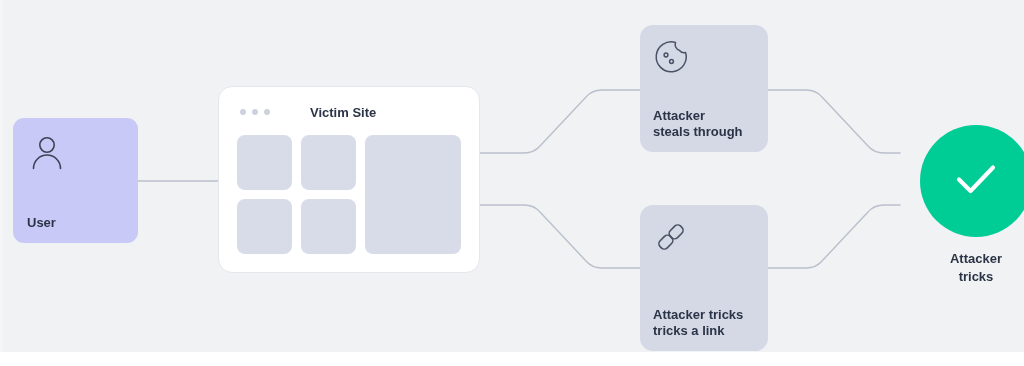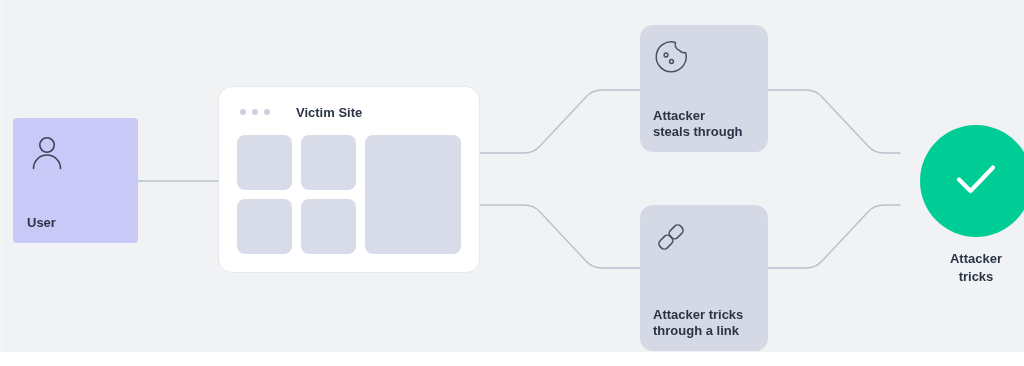--- a/index.html
+++ b/index.html
@@ -28,21 +28,21 @@
     position: absolute; left: 0; top: 0;
     width: 1024px; height: 366px;
     pointer-events: none;
   }
 
   
   #user-node {
     position: absolute; left: 13px; top: 118px;
     width: 125px; height: 125px;
     background: #c8c9f7;
-    border-radius: 4px;
+    border-radius: 11px;
     padding: 16px 4px 12px 14px;
     display: flex; flex-direction: column;
     justify-content: space-between;
   }
   #user-node .np-icon { width: 40px; height: 40px; }
   .node-label {
     font-size: 13px; font-weight: bold;
     color: #2b3446; line-height: 1.25;
   }
 
@@ -59,21 +59,21 @@
     display: flex; align-items: center; gap: 8px;
     height: 18px; margin-bottom: 14px;
   }
   #dots { display: flex; gap: 6px; padding-left: 3px; }
   #dots i {
     display: block; width: 6px; height: 6px;
     border-radius: 50%; background: #cdd2dd;
   }
   #victim-title {
     font-size: 13px; font-weight: bold;
-    color: #2b3446; margin-left: 18px;
+    color: #2b3446; margin-left: 32px;
   }
   #victim-body { display: flex; gap: 9px; }
   #tile-grid {
     display: grid;
     grid-template-columns: 55px 55px;
     grid-template-rows: 55px 55px;
     gap: 9px;
   }
   .tile { background: #d7dce8; border-radius: 8px; }
   #tile-big { width: 103px; height: 119px; background: #d7dce8; border-radius: 8px; }
@@ -184,21 +184,21 @@
     <span class="np-icon">
       <svg viewBox="0 0 36 36" fill="none" stroke="#4a5265" stroke-width="1.6" stroke-linecap="round" stroke-linejoin="round">
         <g transform="rotate(-45 18 18)">
           <rect x="3.5" y="13" width="14.5" height="10" rx="4.2"></rect>
           <rect x="18" y="13" width="14.5" height="10" rx="4.2"></rect>
         </g>
       </svg>
     </span>
     <span class="node-label">
       <span>Attacker tricks</span><br>
-      <span>through a link</span>
+      <span>tricks a link</span>
     </span>
   </div>
 
   <div id="result-node">
     <div id="result-circle">
       <span>
         <svg width="62" height="62" viewBox="0 0 62 62" fill="none" stroke="#ffffff" stroke-width="4.2" stroke-linecap="round" stroke-linejoin="round">
           <path d="M14 31.5 L25.5 43 L48 19.5"></path>
         </svg>
       </span>

